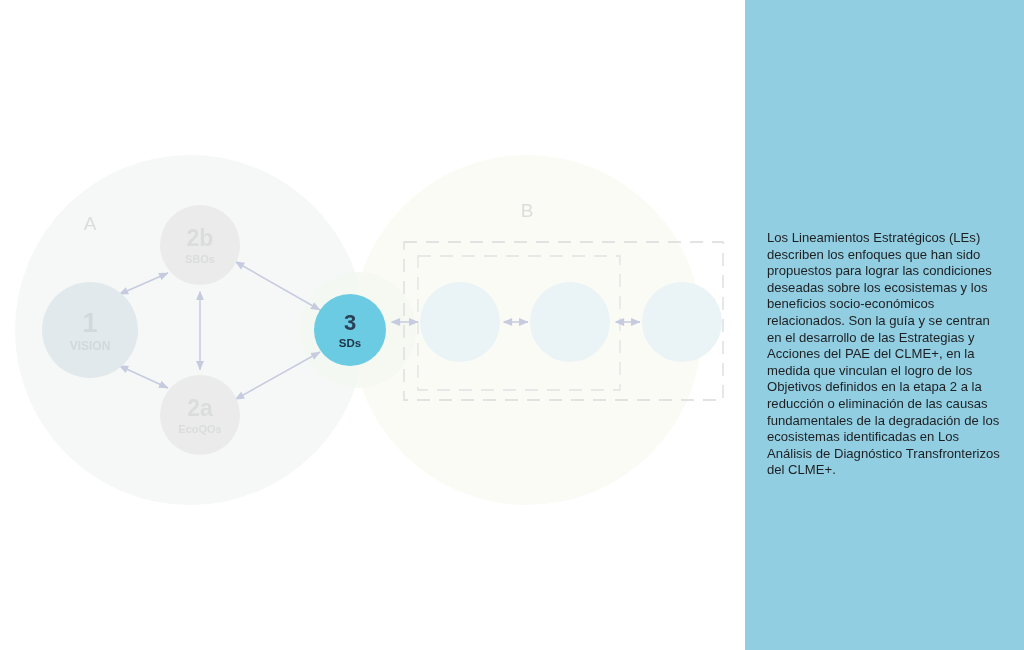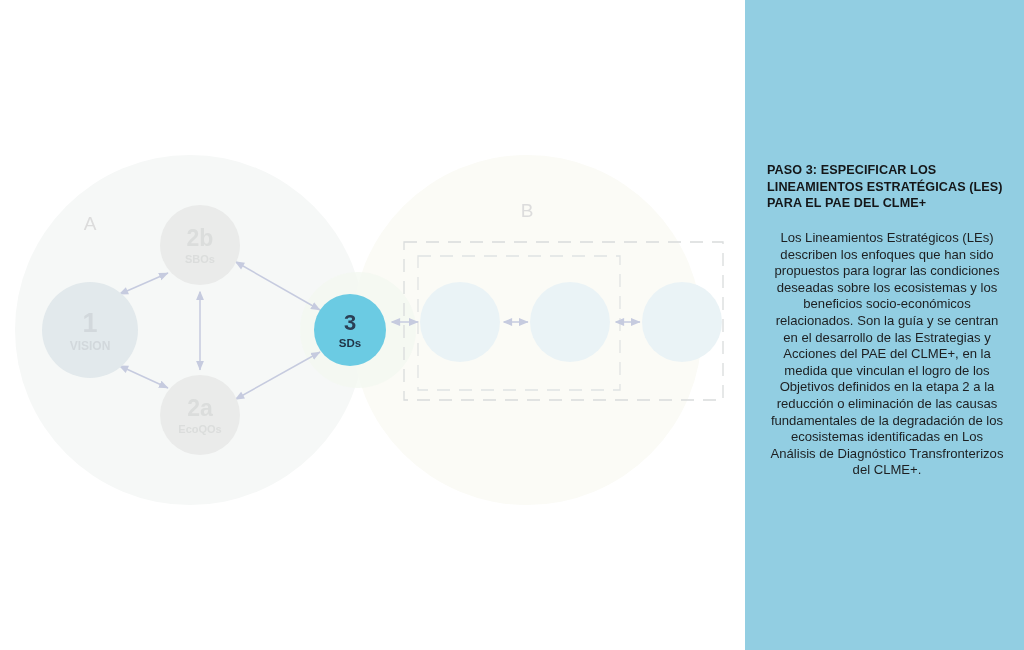--- a/index.html
+++ b/index.html
@@ -66,21 +66,21 @@
     position: absolute;
     left: 22px;
     top: 230px;
     width: 240px;
     margin: 0;
     font-family: "Liberation Sans", sans-serif;
     font-size: 13.1px;
     font-weight: normal;
     line-height: 16.6px;
     color: #1d1f21;
-    text-align: center;
+    text-align: left;
   }
 
   
   .lbl-region {
     font-family: "Liberation Sans", sans-serif;
     font-size: 19px;
     fill: #dcdcdc;
     text-anchor: middle;
     dominant-baseline: middle;
   }
@@ -168,17 +168,16 @@
 
       </g>
 
       <text class="lbl-region" x="90" y="225">A</text>
       <text class="lbl-region" x="527" y="212">B</text>
 
     </svg>
   </div>
 
   <div id="text-panel">
-    <h1 id="panel-title">PASO 3: ESPECIFICAR LOS LINEAMIENTOS ESTRATÉGICAS (LES) PARA EL PAE DEL CLME+</h1>
     <p id="panel-body">Los Lineamientos Estratégicos (LEs) describen los enfoques que han sido propuestos para lograr las condiciones deseadas sobre los ecosistemas y los beneficios socio-económicos relacionados. Son la guía y se centran en el desarrollo de las Estrategias y Acciones del PAE del CLME+, en la medida que vinculan el logro de los Objetivos definidos en la etapa 2 a la reducción o eliminación de las causas fundamentales de la degradación de los ecosistemas identificadas en Los Análisis de Diagnóstico Transfronterizos del CLME+.</p>
   </div>
 
 </div>
 
 </body></html>

